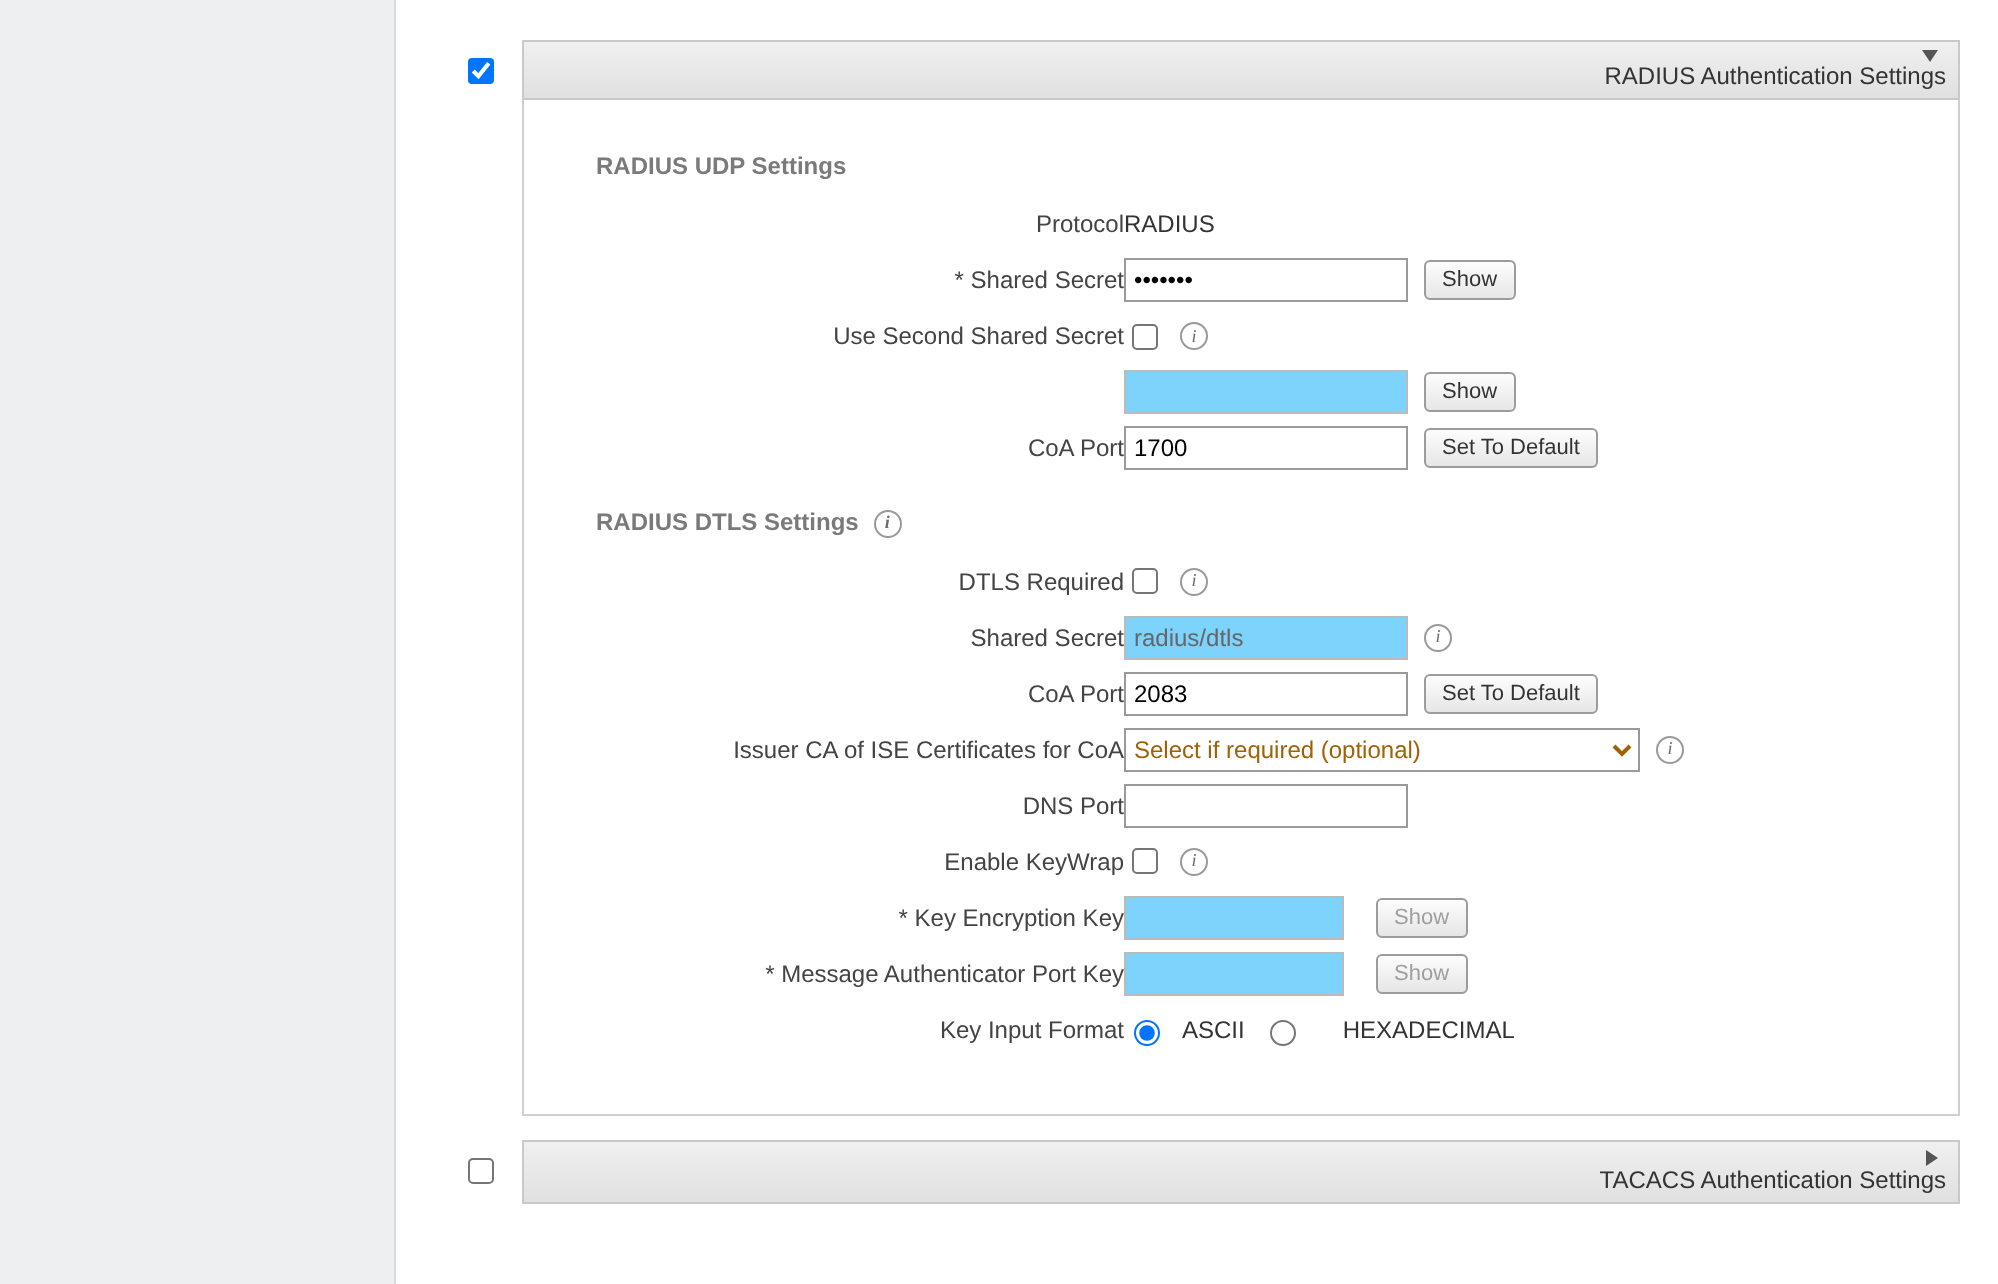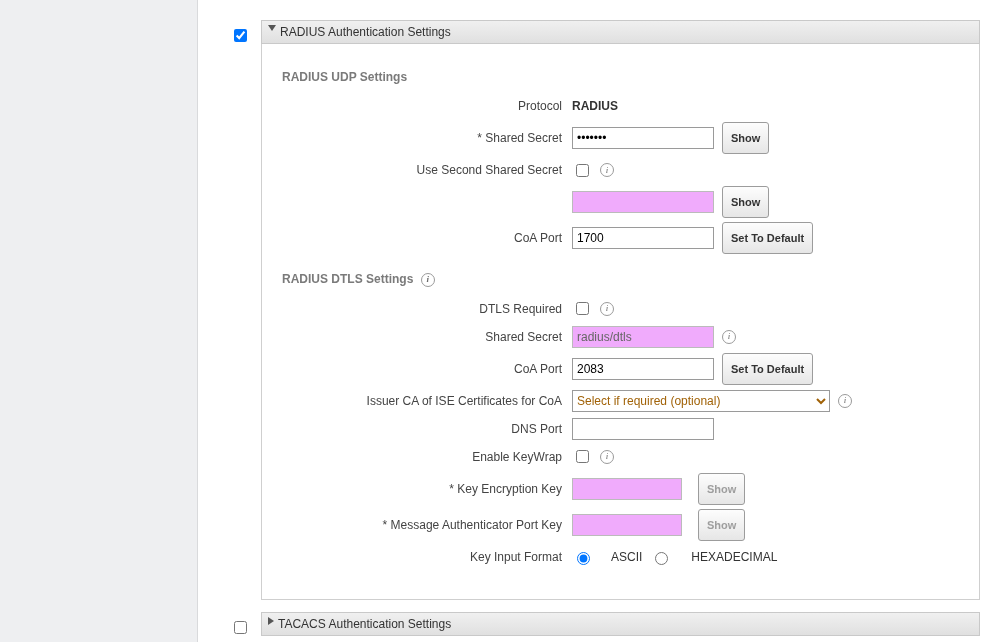--- a/index.html
+++ b/index.html
@@ -3,37 +3,37 @@
 <meta charset="utf-8">
 <style>
   html,body{margin:0;padding:0;font-family:Arial,Helvetica,sans-serif;font-size:12px;color:#333;}
   body{background:#fff;width:999px;height:642px;overflow:hidden;}
   .left-rail{position:absolute;left:0;top:0;width:197px;height:642px;background:#eeeff1;border-right:1px solid #d9dadc;}
   .page{position:absolute;left:219px;top:20px;width:761px;}
   .row{display:flex;align-items:flex-start;margin-bottom:12px;}
   .chk-col{width:42px;display:flex;justify-content:center;padding-top:6px;}
   input[type=checkbox]{width:13px;height:13px;}
   .panel{flex:1;}
-  .panel-header{background:#e8e8e8;background:linear-gradient(#f0f0f0,#e0e0e0);border:1px solid #c9c9c9;padding:4px 6px;display:flex;align-items:flex-start;}
+  .panel-header{background:#e8e8e8;background:linear-gradient(#f0f0f0,#e0e0e0);border:1px solid #c9c9c9;padding:4px 6px;display:flex;align-items:flex-end;flex-direction:column;}
   .tri{display:inline-block;width:0;height:0;margin-right:4px;}
   .tri.down{border-left:4px solid transparent;border-right:4px solid transparent;border-top:6px solid #555;}
   .tri.right{border-top:4px solid transparent;border-bottom:4px solid transparent;border-left:6px solid #555;}
   .panel-body{border:1px solid #cfcfcf;border-top:none;padding:20px 20px 26px 20px;}
-  .section-title{color:#7a7a7a;font-weight:bold;margin:6px 0 10px 0;}
+  .section-title{color:#7a7a7a;font-weight:bold;margin:6px 0 10px 16px;}
   .form-row{display:flex;align-items:center;margin:4px 0;}
-  .lbl{width:280px;text-align:right;padding-right:10px;color:#444;}
+  .lbl{width:280px;text-align:right;color:#444;}
   .val{display:flex;align-items:center;gap:8px;min-height:24px;}
   input.txt{height:18px;border:1px solid #9a9a9a;padding:1px 4px;font-size:12px;width:132px;background:#fff;}
   input.txt.wide{width:132px;}
-  input.txt:disabled{background:#f0abfc;color:#666;border-color:#bbb;}
+  input.txt:disabled{background:#7dd3fc;color:#666;border-color:#bbb;}
   select.sel{height:22px;border:1px solid #9a9a9a;font-size:12px;width:258px;background:#fff;color:#a16207;}
-  .btn{background:linear-gradient(#fdfdfd,#e6e6e6);border:1px solid #9c9c9c;border-radius:3px;padding:2px 8px;font-size:11px;color:#333;cursor:pointer;height:32px;font-weight:bold;}
+  .btn{background:linear-gradient(#fdfdfd,#e6e6e6);border:1px solid #9c9c9c;border-radius:3px;padding:2px 8px;font-size:11px;color:#333;cursor:pointer;height:20px;}
   .btn:disabled{color:#9e9e9e;cursor:default;}
   .info-ico{display:inline-flex;width:12px;height:12px;border:1px solid #9a9a9a;border-radius:50%;align-items:center;justify-content:center;font-size:9px;color:#6b6b6b;font-style:italic;font-family:Georgia,serif;line-height:1;}
-  .bold{font-weight:bold;}
+  .bold{font-weight:normal;}
 </style>
 </head>
 <body>
 
 <div class="left-rail"></div>
 
 <div class="page">
 
   <div class="row">
     <div class="chk-col">
@@ -154,21 +154,21 @@
           <div class="lbl">*  Message Authenticator Port Key</div>
           <div class="val" style="gap:16px">
             <input class="txt" style="width: 100px;" type="text" disabled="">
             <button class="btn" disabled="">Show</button>
           </div>
         </div>
 
         <div class="form-row">
           <div class="lbl">Key Input Format</div>
           <div class="val">
-            <label style="display:flex;align-items:center;gap:18px">
+            <label style="display:flex;align-items:center;gap:8px">
               <input type="radio" name="fmt" checked="" style="">
               <span>ASCII</span>
             </label>
             <label style="display:flex;align-items:center;gap:20px">
               <input type="radio" name="fmt" style="">
               <span>HEXADECIMAL</span>
             </label>
           </div>
         </div>
 

